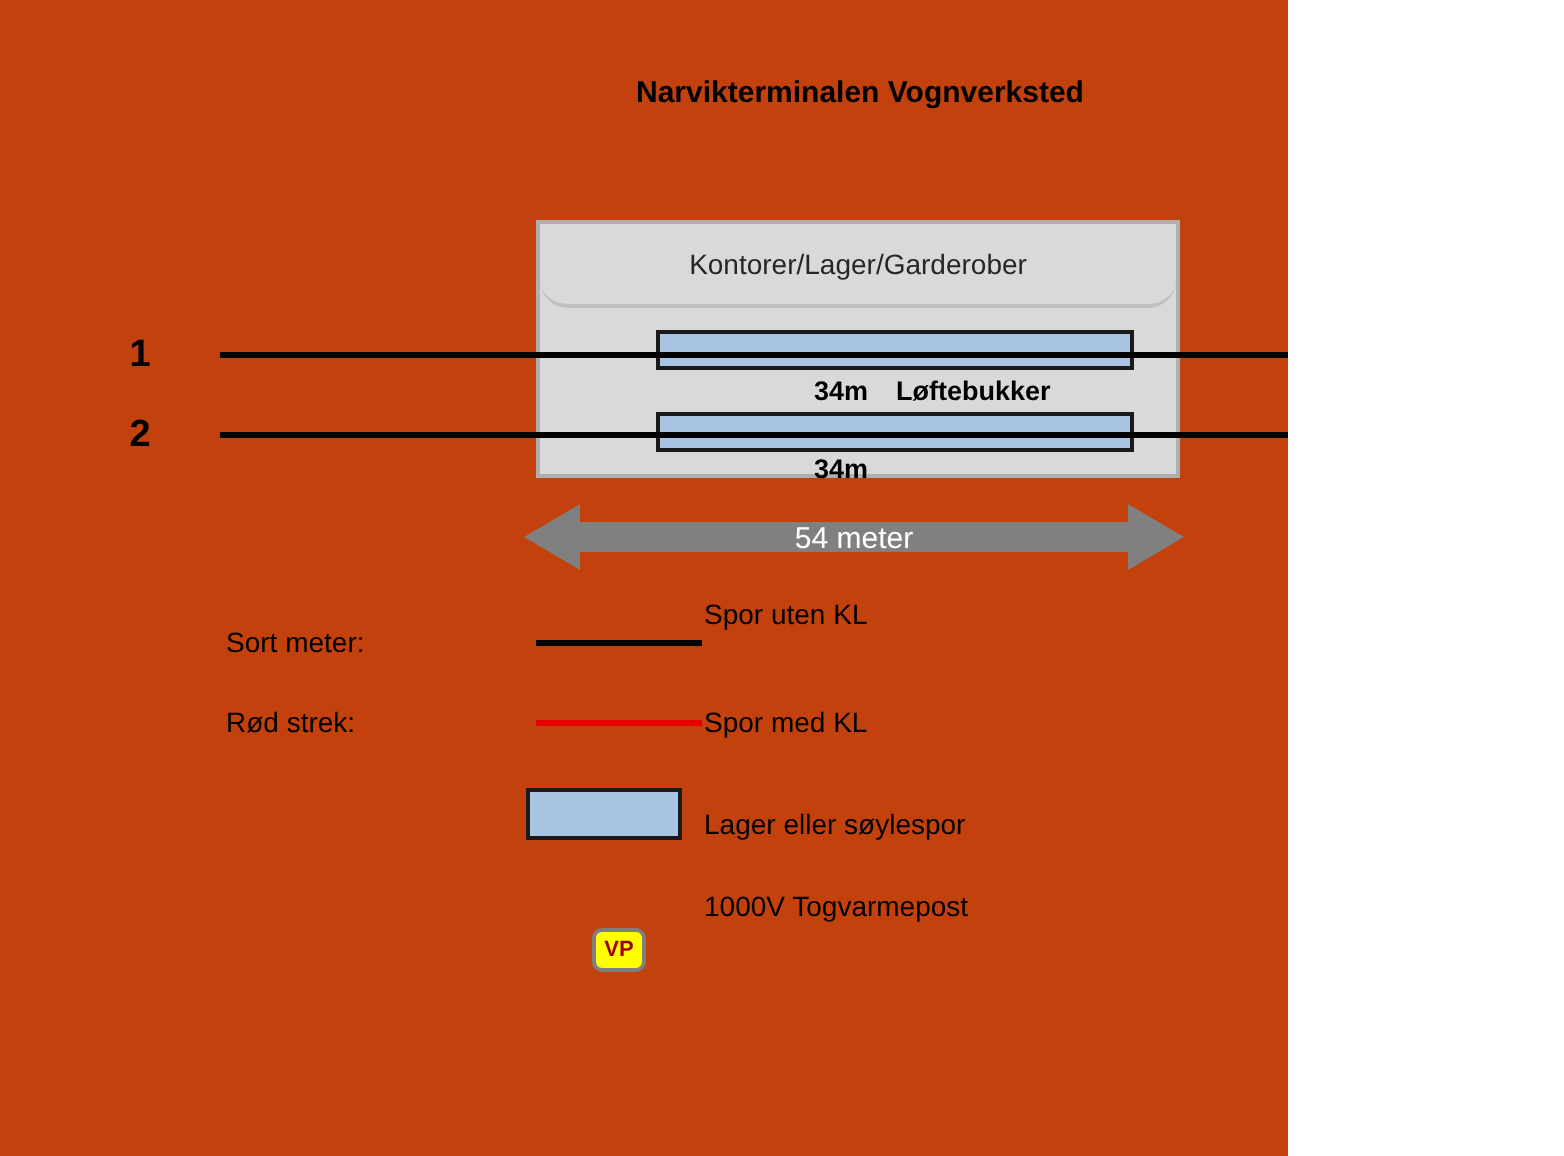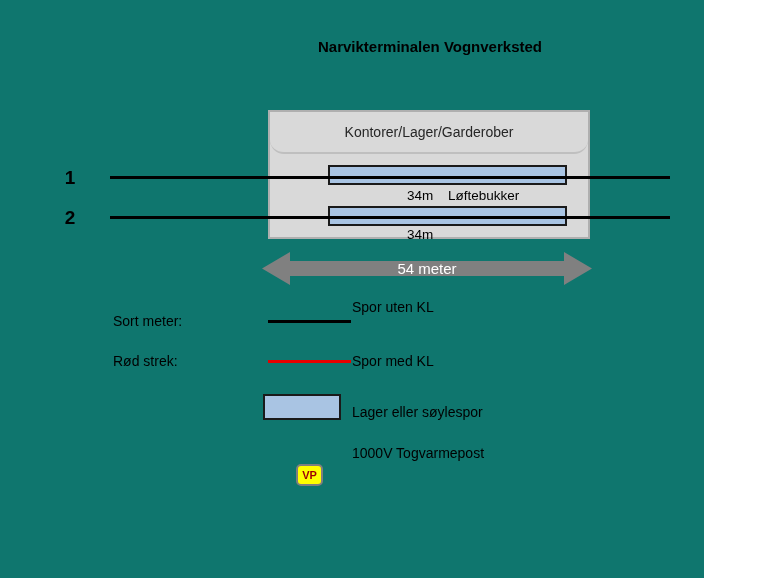--- a/index.html
+++ b/index.html
@@ -1,20 +1,20 @@
 <!DOCTYPE html>
 <html><head>
 <meta charset="utf-8">
 <style>
   html, body { margin: 0; padding: 0; background: #ffffff; }
   .canvas {
     position: relative;
-    width: 704px;
+    width: 644px;
     height: 578px;
-    background: #0f766e;
+    background: #c2410c;
     font-family: "Liberation Sans", sans-serif;
     color: #000;
     overflow: hidden;
   }
 
   
   .title {
     position: absolute;
     left: 230px; top: 38px; width: 400px;
     margin: 0;
@@ -79,20 +79,21 @@
   }
   .b1 { top: 165px; }
   .b2 { top: 206px; }
 
   .bar-label {
     position: absolute;
     font-size: 13.5px;
     color: #000;
     z-index: 4;
     white-space: nowrap;
+    font-weight: bold;
   }
   .l1a { left: 407px; top: 188px; }
   .l1b { left: 448px; top: 188px; }
   .l2a { left: 407px; top: 227px; }
 
   
   .dim-arrow {
     position: absolute;
     left: 262px; top: 250px;
   }

